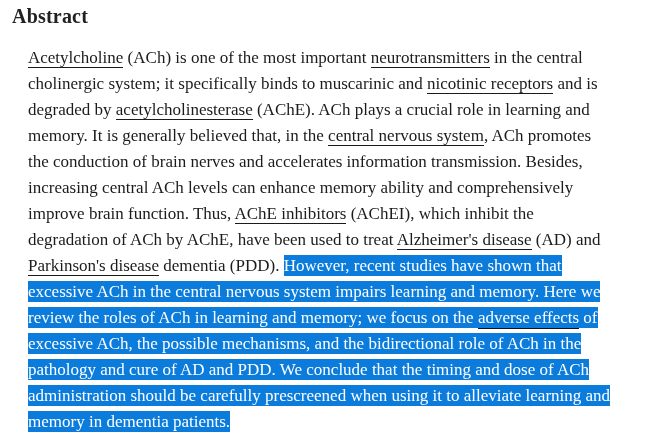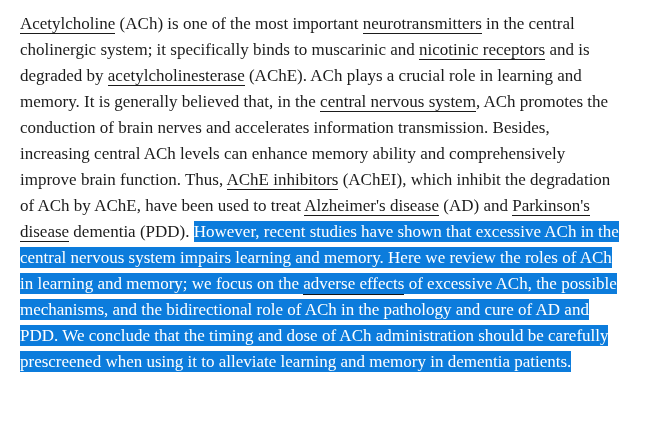--- a/index.html
+++ b/index.html
@@ -22,35 +22,36 @@
     font-size: 20px;
     line-height: 26px;
     font-weight: 600;
     color: #212121;
     margin: 0 0 14px 0;
     letter-spacing: 0.2px;
   }
   .abstract-paragraph {
     font-size: 17px;
     line-height: 26px;
-    margin: 8px;
+    margin: 16px;
     max-width: 618px;
     color: #1b1b1b;
   }
   .topic-link {
     border-bottom: 1px solid #1b1b1b;
     cursor: pointer;
   }
   .sel {
     background: #0c7cdc;
     color: #ffffff;
     padding: 1px 0;
   }
   .topic-link.sel {
     border-bottom-color: #141414;
   }
 </style>
 </head>
 <body>
 
 <div class="wrap">
+  <h2 class="abstract-heading">Abstract</h2>
   <p class="abstract-paragraph"><span class="topic-link">Acetylcholine</span><span> (ACh) is one of the most important </span><span class="topic-link">neurotransmitters</span><span> in the central cholinergic system; it specifically binds to muscarinic and </span><span class="topic-link">nicotinic receptors</span><span> and is degraded by </span><span class="topic-link">acetylcholinesterase</span><span> (AChE). ACh plays a crucial role in learning and memory. It is generally believed that, in the </span><span class="topic-link">central nervous system</span><span>, ACh promotes the conduction of brain nerves and accelerates information transmission. Besides, increasing central ACh levels can enhance memory ability and comprehensively improve brain function. Thus, </span><span class="topic-link">AChE inhibitors</span><span> (AChEI), which inhibit the degradation of ACh by AChE, have been used to treat </span><span class="topic-link">Alzheimer's disease</span><span> (AD) and </span><span class="topic-link">Parkinson's disease</span><span> dementia (PDD). </span><span class="sel">However, recent studies have shown that excessive ACh in the central nervous system impairs learning and memory. Here we review the roles of ACh in learning and memory; we focus on the </span><span class="topic-link sel">adverse effects</span><span class="sel"> of excessive ACh, the possible mechanisms, and the bidirectional role of ACh in the pathology and cure of AD and PDD. We conclude that the timing and dose of ACh administration should be carefully prescreened when using it to alleviate learning and memory in dementia patients.</span></p>
 </div>
 
 </body></html>

